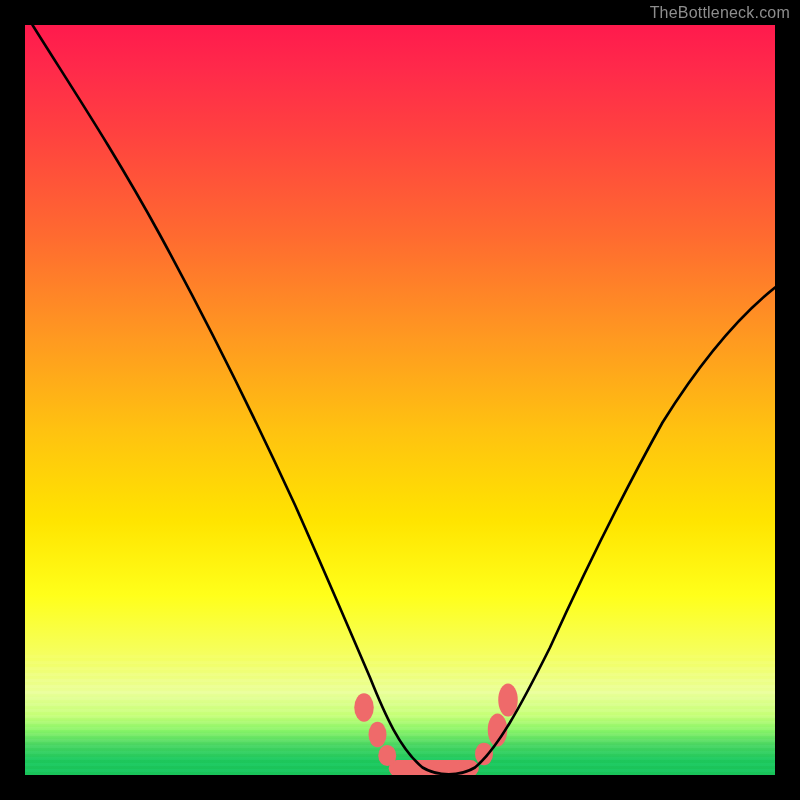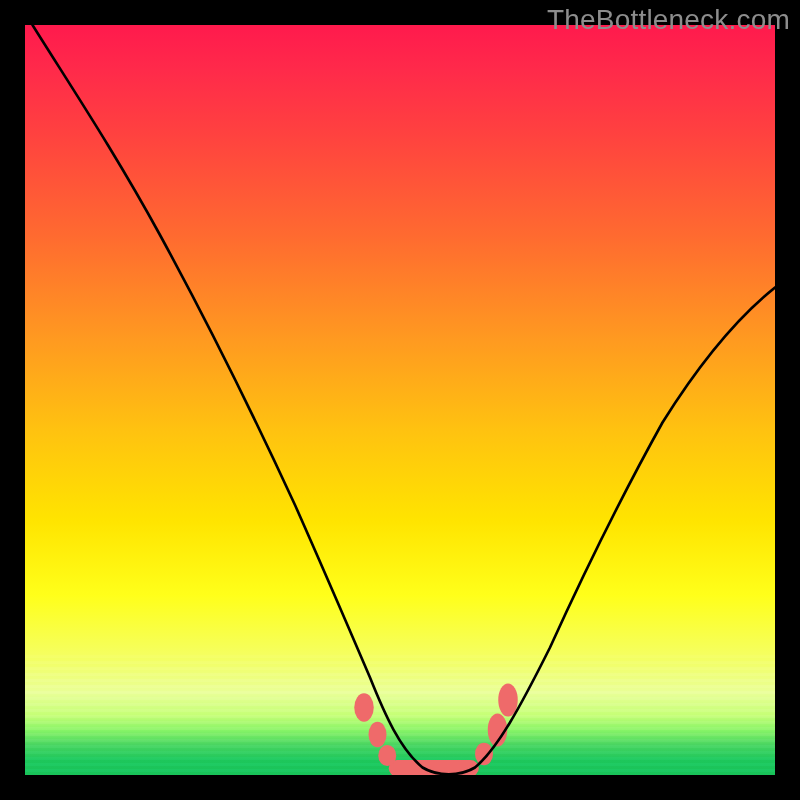--- a/index.html
+++ b/index.html
@@ -66,21 +66,21 @@
     top: 0;
     width: 750px;
     height: 750px;
     pointer-events: none;
   }
   .watermark {
     position: absolute;
     top: 4px;
     right: 10px;
     color: #8d8d8d;
-    font-size: 28px;
+    font-size: 16px;
     letter-spacing: 0.2px;
     user-select: none;
   }
 </style>
 </head>
 <body>
 
 <div class="frame">
 
   <div class="plot-area">

